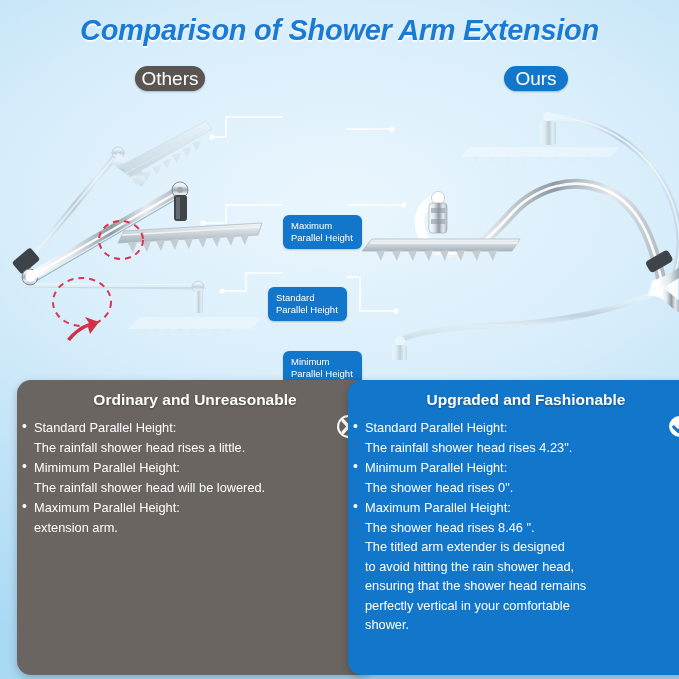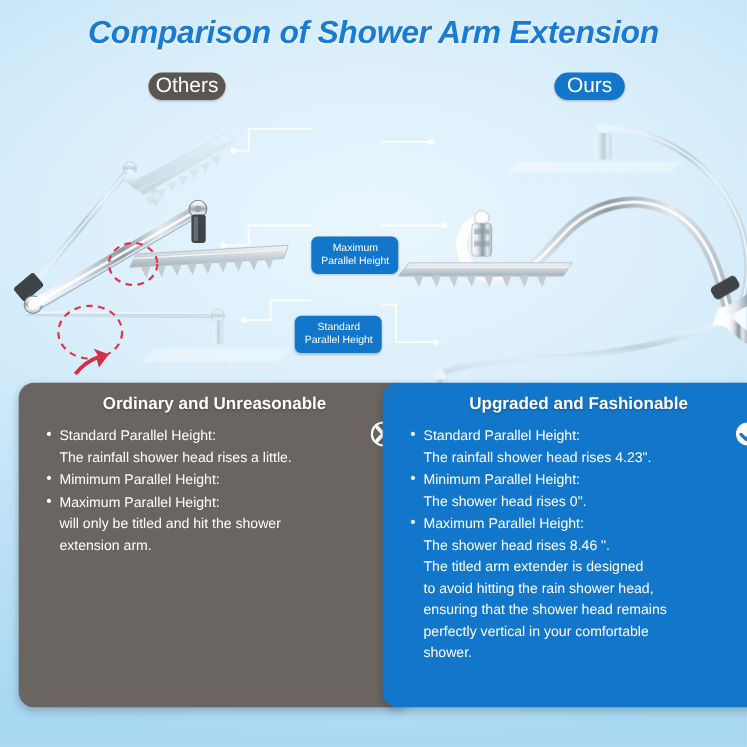--- a/index.html
+++ b/index.html
@@ -56,21 +56,20 @@
     width: 64px;
     background: #1277ca;
   }
   
   #stage {
     position: absolute;
     left: 0;
     top: 95px;
     width: 679px;
     height: 265px;
-    text-align: center;
   }
   #stage svg { display: block; }
 
   
   .callout {
     position: absolute;
     background: #1277ca;
     color: #ffffff;
     border-radius: 6px;
     padding: 5px 7px 6px 8px;
@@ -79,21 +78,21 @@
     width: 64px;
     box-shadow: 0 1px 2px rgba(0,0,0,0.2);
   }
   #callout-max { left: 283px; top: 120px; }
   #callout-std { left: 268px; top: 192px; }
   #callout-min { left: 283px; top: 256px; }
 
   
   .panel {
     position: absolute;
-    top: 348px;
+    top: 380px;
     width: 356px;
     height: 295px;
     border-radius: 14px;
     box-shadow: 0 3px 8px rgba(0,0,0,0.22);
     overflow: hidden;
   }
   #panel-left {
     left: 17px;
     background: #6a6560;
   }
@@ -111,21 +110,21 @@
   }
   .mark-icon {
     position: absolute;
     right: 12px;
     top: 34px;
     width: 25px;
     height: 25px;
   }
   .panel-body {
     margin: 9px 0 0 0;
-    padding: 0 10px 0 24px;
+    padding: 0 10px 0 4px;
     color: #ffffff;
     font-size: 12.8px;
     line-height: 19.5px;
   }
   .bullet-item { margin-bottom: 1px; }
   .bullet-head {
     position: relative;
     padding-left: 13px;
     font-weight: normal;
   }
@@ -344,24 +343,24 @@
       <circle cx="15" cy="15" r="12.5" fill="none" stroke="#ffffff" stroke-width="2.4"></circle>
       <path d="M8.5 8 L21.5 22 M21.5 8 L8.5 22" stroke="#ffffff" stroke-width="4.2" stroke-linecap="round"></path>
     </svg>
     <div class="panel-body">
       <div class="bullet-item">
         <div class="bullet-head">Standard Parallel Height:</div>
         <div class="bullet-line">The rainfall shower head rises a little.</div>
       </div>
       <div class="bullet-item">
         <div class="bullet-head">Mimimum Parallel Height:</div>
+        <div class="bullet-line">The rainfall shower head will be lowered.</div>
       </div>
       <div class="bullet-item">
         <div class="bullet-head">Maximum Parallel Height:</div>
-        <div class="bullet-line">will only be titled and hit the shower</div>
         <div class="bullet-line">extension arm.</div>
       </div>
     </div>
   </div>
 
   <div class="panel" id="panel-right">
     <div class="panel-title">Upgraded and Fashionable</div>
     <svg class="mark-icon" viewBox="0 0 30 30">
       <circle cx="15" cy="15" r="12.5" fill="#ffffff"></circle>
       <path d="M8 15.5 L13.5 21 L23 8.5" fill="none" stroke="#1277ca" stroke-width="3.6" stroke-linecap="round" stroke-linejoin="round"></path>

